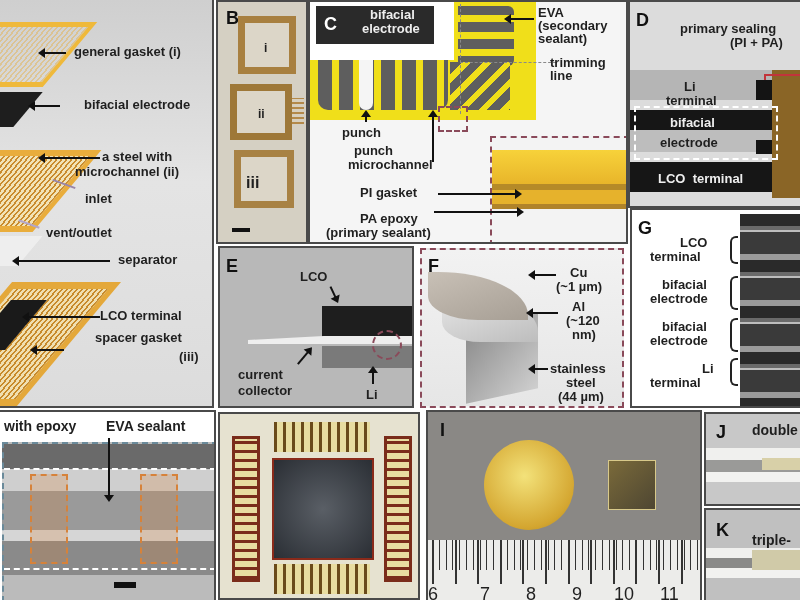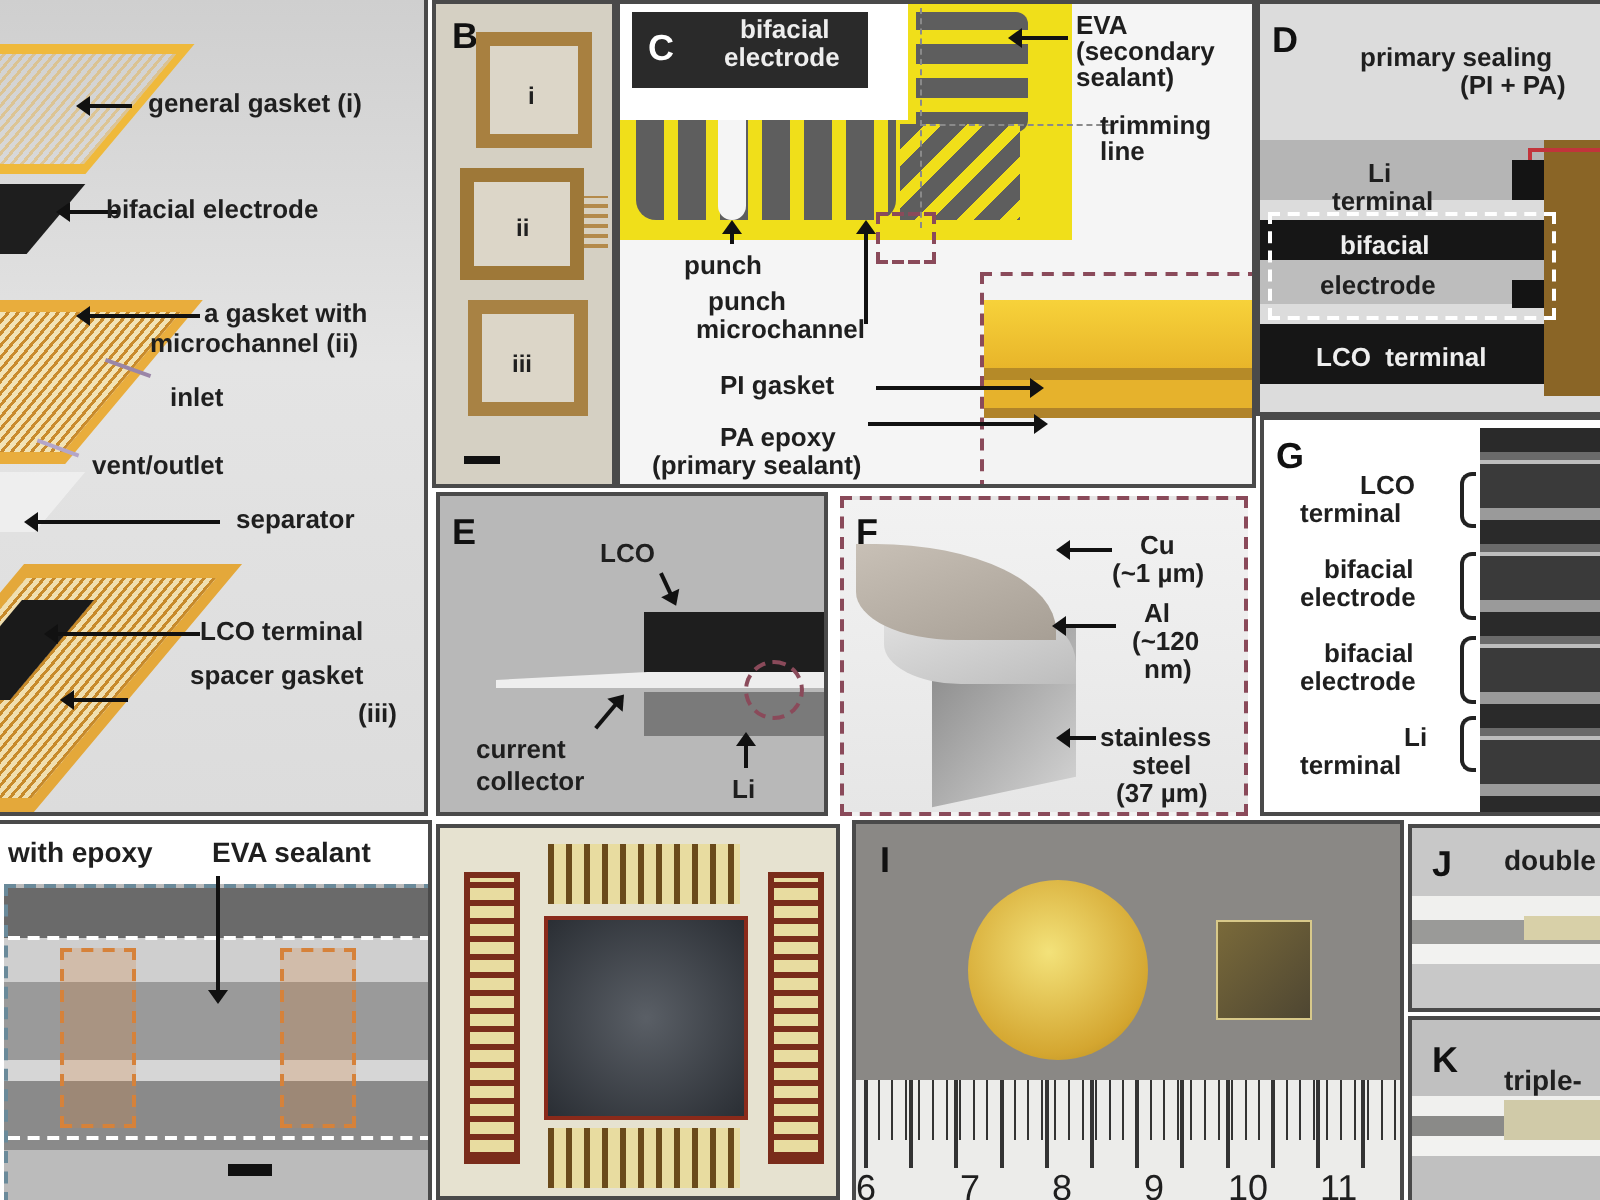--- a/index.html
+++ b/index.html
@@ -25,24 +25,24 @@
   <div style="position:absolute;left:-20px;top:92px;width:48px;height:35px;background:#1e1e1e;transform:skewX(-40deg);"></div>
   <div style="position:absolute;left:-40px;top:150px;width:95px;height:70px;border:6px solid #e9ad3c;transform:skewX(-40deg);background:repeating-linear-gradient(90deg,#f2e3b5 0 3px,#c98b2c 3px 5px);"></div>
   <div style="position:absolute;left:-20px;top:236px;width:50px;height:30px;background:#f1f1f1;transform:skewX(-40deg);opacity:.8;"></div>
   <div style="position:absolute;left:-40px;top:282px;width:95px;height:110px;border:7px solid #e4a83a;transform:skewX(-40deg);background:repeating-linear-gradient(90deg,#f0dfb0 0 3px,#c78a2b 3px 5px);"></div>
   <div style="position:absolute;left:-10px;top:300px;width:36px;height:50px;background:#1a1a1a;transform:skewX(-40deg);"></div>
 
   <div class="arrow left" style="left:44px;top:52px;width:22px;"></div>
   <span class="txt" style="left:74px;top:45px;">general gasket (i)</span>
 
   <div class="arrow left" style="left:34px;top:105px;width:26px;"></div>
-  <span class="txt" style="left:53px;top:98px;">bifacial electrode</span>
+  <span class="txt" style="left:84px;top:98px;">bifacial electrode</span>
 
   <div class="arrow left" style="left:44px;top:157px;width:56px;"></div>
-  <span class="txt" style="left:102px;top:150px;">a gasket with</span>
+  <span class="txt" style="left:102px;top:150px;">a steel with</span>
   <span class="txt" style="left:75px;top:165px;">microchannel (ii)</span>
 
   <div style="position:absolute;left:52px;top:183px;width:24px;height:2px;background:#9a86a8;transform:rotate(20deg);"></div>
   <span class="txt" style="left:85px;top:192px;">inlet</span>
 
   <div style="position:absolute;left:18px;top:223px;width:22px;height:2px;background:#b4a6c8;transform:rotate(20deg);"></div>
   <span class="txt" style="left:46px;top:226px;">vent/outlet</span>
 
   <div class="arrow left" style="left:18px;top:260px;width:92px;"></div>
   <span class="txt" style="left:118px;top:253px;">separator</span>
@@ -55,21 +55,21 @@
 </div>
 
 <div class="panel" style="left:216px;top:0;width:92px;height:244px;background:#d5d0c3;">
   <span class="panel-letter" style="left:8px;top:6px;">B</span>
   <div style="position:absolute;left:20px;top:14px;width:58px;height:58px;border:7px solid #a88040;box-sizing:border-box;background:#dcd6c8;"></div>
   <span class="txt" style="left:46px;top:40px;font-size:12px;">i</span>
   <div style="position:absolute;left:12px;top:82px;width:62px;height:56px;border:7px solid #9e7838;box-sizing:border-box;background:#dcd6c8;"></div>
   <div style="position:absolute;left:74px;top:96px;width:12px;height:26px;background:repeating-linear-gradient(0deg,#b48a4a 0 2px,#d8d0be 2px 5px);"></div>
   <span class="txt" style="left:40px;top:106px;font-size:12px;">ii</span>
   <div style="position:absolute;left:16px;top:148px;width:60px;height:58px;border:7px solid #a88244;box-sizing:border-box;background:#dcd6c8;"></div>
-  <span class="txt" style="left:38px;top:174px;font-size:12px;">iii</span>
+  <span class="txt" style="left:28px;top:174px;font-size:16px;">iii</span>
   <div style="position:absolute;left:14px;top:226px;width:18px;height:4px;background:#111;"></div>
 </div>
 
 <div class="panel" style="left:308px;top:0;width:320px;height:244px;background:#f5f5f5;">
 
   <div style="position:absolute;left:0;top:0;width:226px;height:118px;background:#f0df1a;"></div>
   <div style="position:absolute;left:8px;top:58px;width:130px;height:50px;background:repeating-linear-gradient(90deg,#5e5e5e 0 14px,#f0df1a 14px 21px);border-radius:0 0 10px 10px;"></div>
   <div style="position:absolute;left:49px;top:58px;width:14px;height:50px;background:#f5f5f5;border-radius:0 0 7px 7px;"></div>
   <div style="position:absolute;left:148px;top:4px;width:56px;height:60px;background:repeating-linear-gradient(0deg,#5e5e5e 0 10px,#f0df1a 10px 17px);border-radius:0 6px 6px 0;"></div>
   <div style="position:absolute;left:140px;top:60px;width:60px;height:48px;background:repeating-linear-gradient(135deg,#5e5e5e 0 9px,#f0df1a 9px 15px);"></div>
@@ -151,21 +151,21 @@
   <div class="arrow left" style="left:112px;top:24px;width:22px;"></div>
   <span class="txt" style="left:148px;top:16px;">Cu</span>
   <span class="txt" style="left:134px;top:30px;">(~1 µm)</span>
   <div class="arrow left" style="left:110px;top:62px;width:26px;"></div>
   <span class="txt" style="left:150px;top:50px;">Al</span>
   <span class="txt" style="left:144px;top:64px;">(~120</span>
   <span class="txt" style="left:150px;top:78px;">nm)</span>
   <div class="arrow left" style="left:112px;top:118px;width:14px;"></div>
   <span class="txt" style="left:128px;top:112px;">stainless</span>
   <span class="txt" style="left:144px;top:126px;">steel</span>
-  <span class="txt" style="left:136px;top:140px;">(37 µm)</span>
+  <span class="txt" style="left:136px;top:140px;">(44 µm)</span>
 </div>
 
 <div class="panel" style="left:630px;top:208px;width:174px;height:200px;background:#ffffff;">
   <span class="panel-letter" style="left:6px;top:8px;">G</span>
   <div style="position:absolute;left:108px;top:4px;width:66px;height:192px;background:repeating-linear-gradient(180deg,#2a2a2a 0 12px,#6a6a6a 12px 16px,#bdbdbd 16px 18px,#3a3a3a 18px 40px,#9a9a9a 40px 46px);"></div>
   <span class="txt" style="left:48px;top:26px;">LCO</span>
   <span class="txt" style="left:18px;top:40px;">terminal</span>
   <span class="txt" style="left:30px;top:68px;">bifacial</span>
   <span class="txt" style="left:18px;top:82px;">electrode</span>
   <span class="txt" style="left:30px;top:110px;">bifacial</span>

